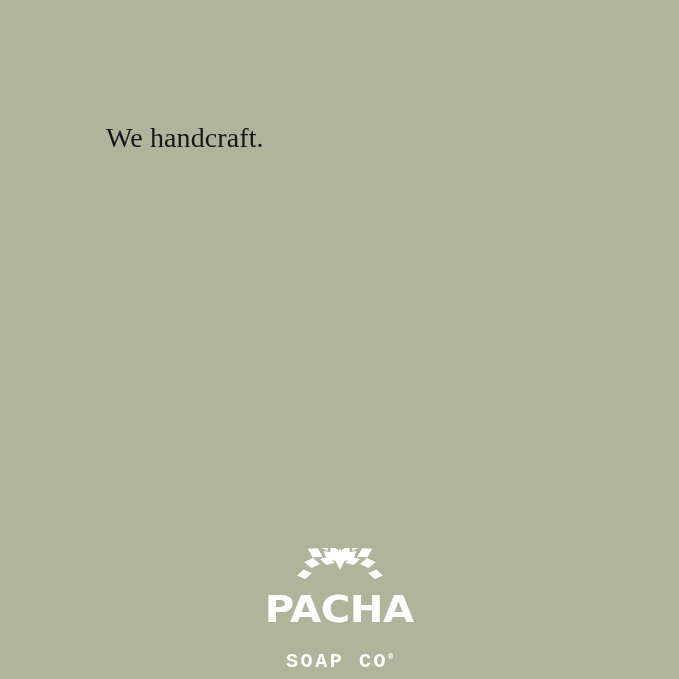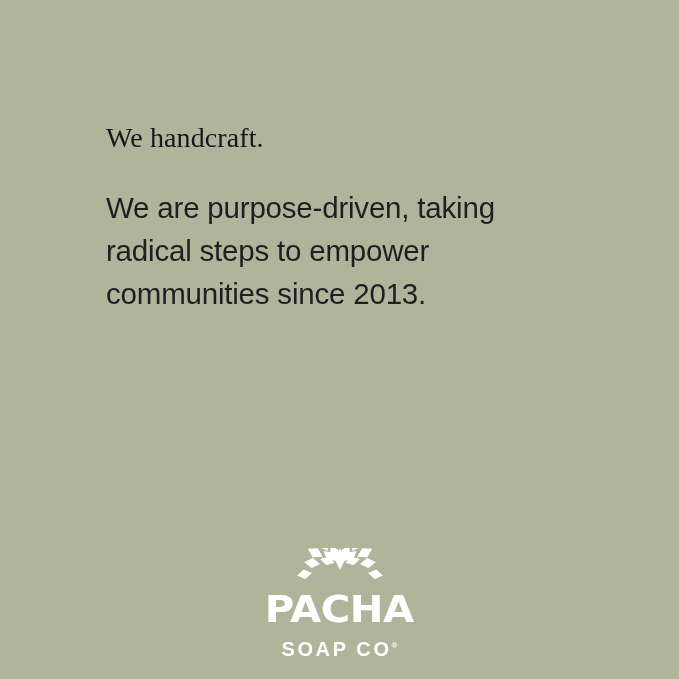--- a/index.html
+++ b/index.html
@@ -84,27 +84,27 @@
     font-size: 38px;
     font-weight: 700;
     color: #ffffff;
     letter-spacing: -0.5px;
     line-height: 34px;
     margin-top: -2px;
     transform: scaleX(1.06);
   }
 
   .logo-subwordmark {
-    font-family: Liberation Sans, sans-serif;
+    font-family: Liberation Mono, monospace;
     font-size: 20px;
     font-weight: 700;
     color: #ffffff;
     letter-spacing: 2.6px;
     line-height: 22px;
-    margin-top: 9px;
+    margin-top: 20px;
     position: relative;
     display: inline-block;
   }
 
   .logo-tm {
     font-size: 8px;
     font-weight: 700;
     vertical-align: super;
     letter-spacing: 0;
     color: #ffffff;
@@ -112,25 +112,20 @@
 </style>
 </head>
 <body>
 
 <div class="brand-card">
 
   <div class="copy-block">
 
     <h1 class="headline">We handcraft.</h1>
 
-    <p class="body-paragraph">
-      <span class="line">We are purpose-driven, taking</span>
-      <span class="line">radical steps to empower</span>
-      <span class="line">communities since 2013.</span>
-    </p>
 
 
   </div>
 
   <div class="logo-lockup">
 
     <svg class="logo-burst" viewBox="0 0 118 46">
       <g fill="#ffffff">
 
         <g transform="translate(59,11)">

